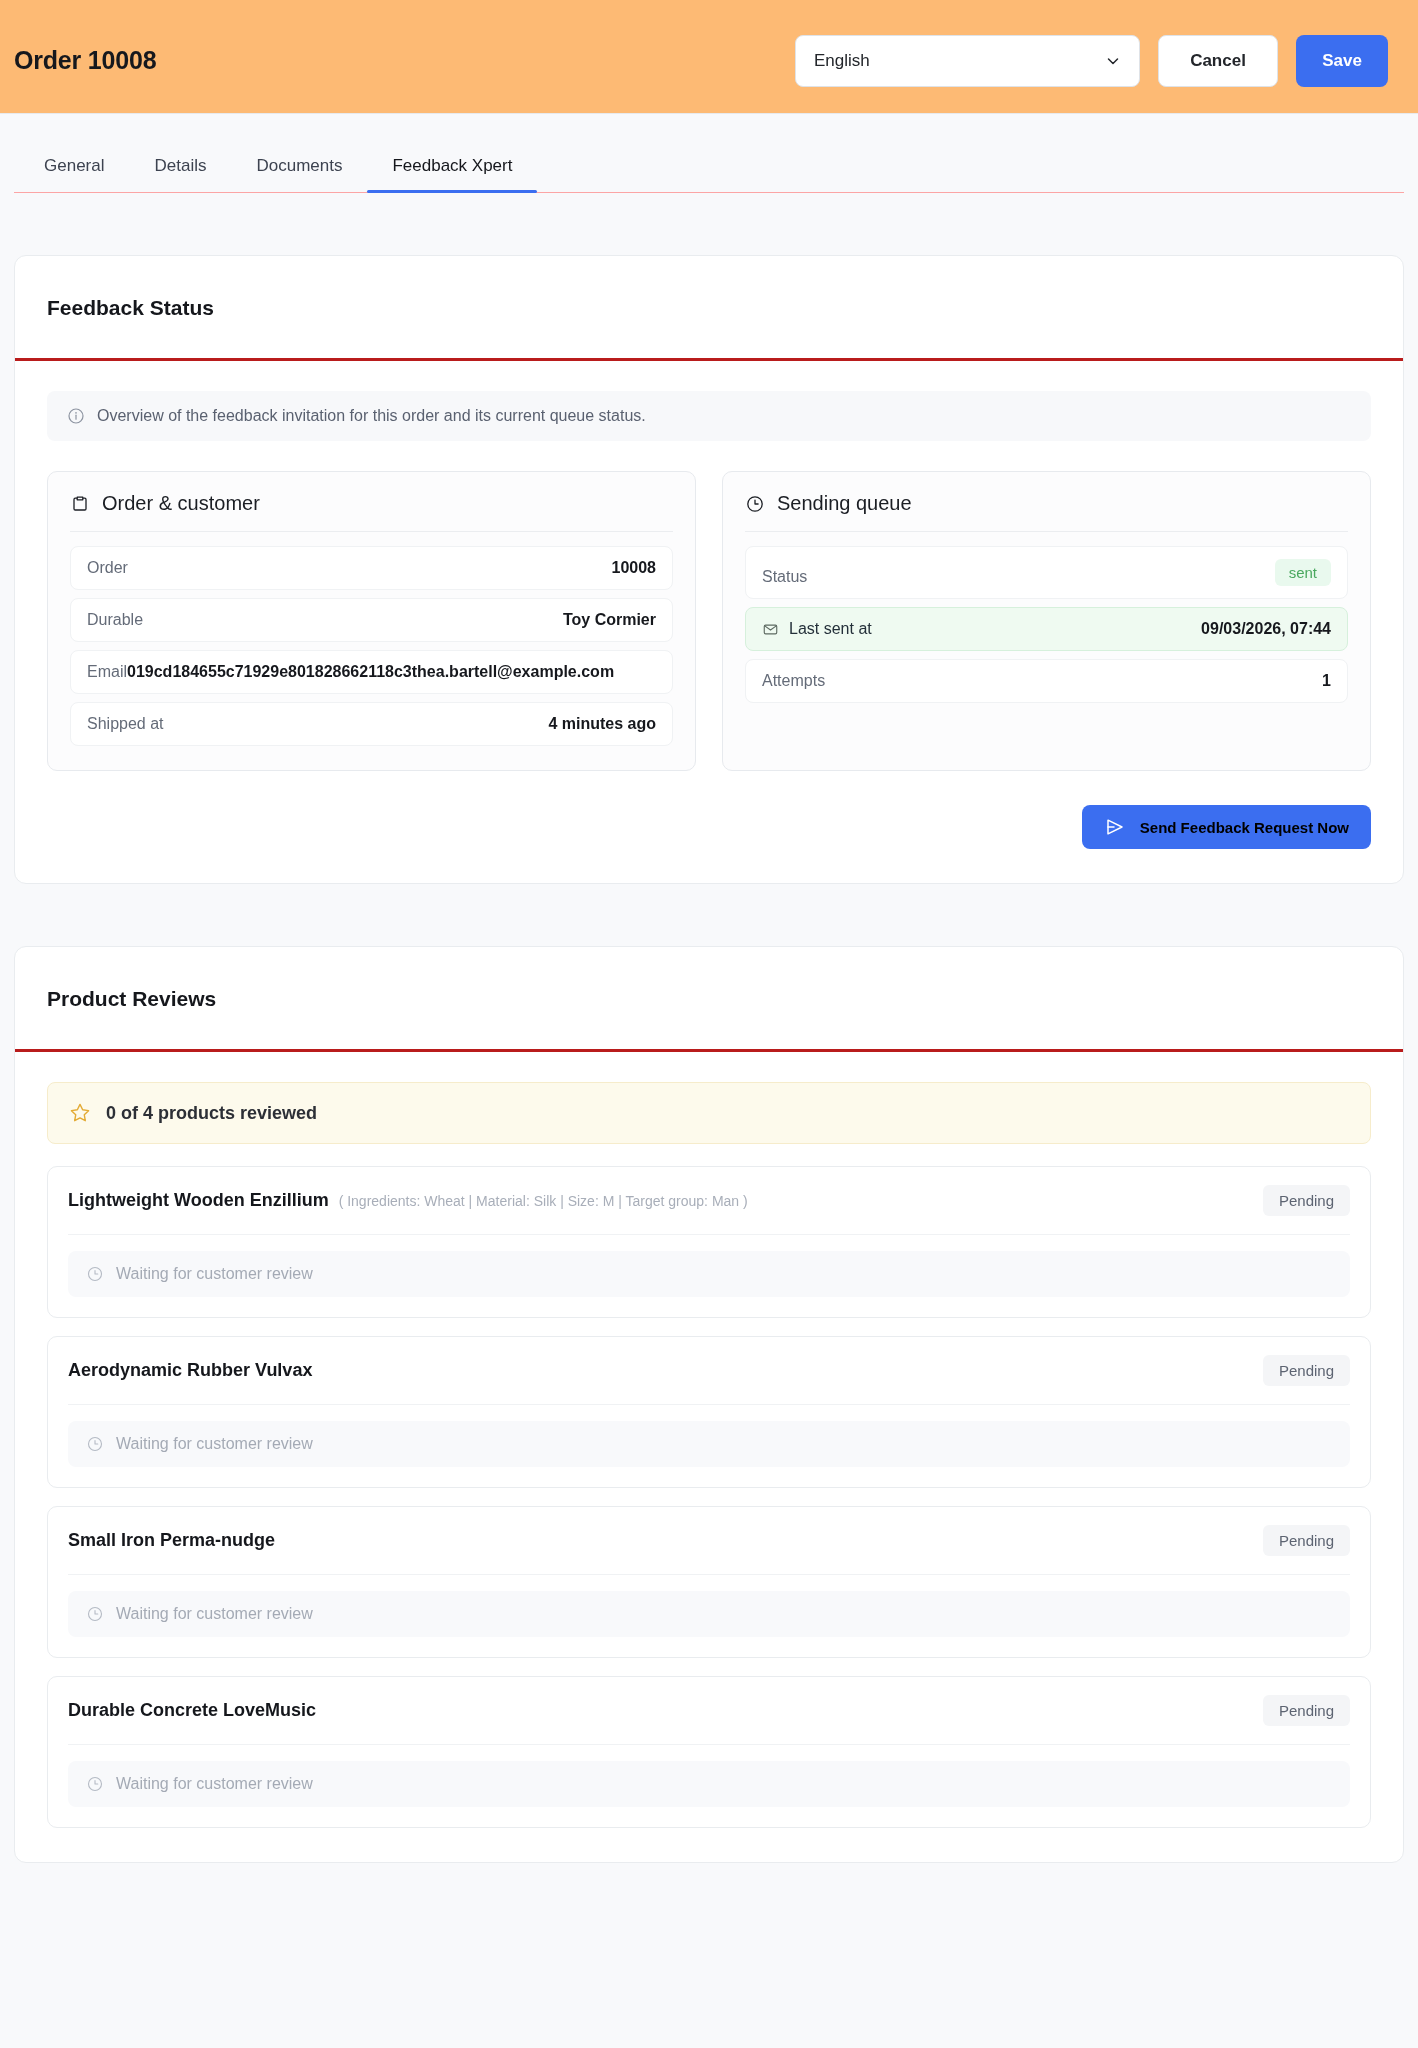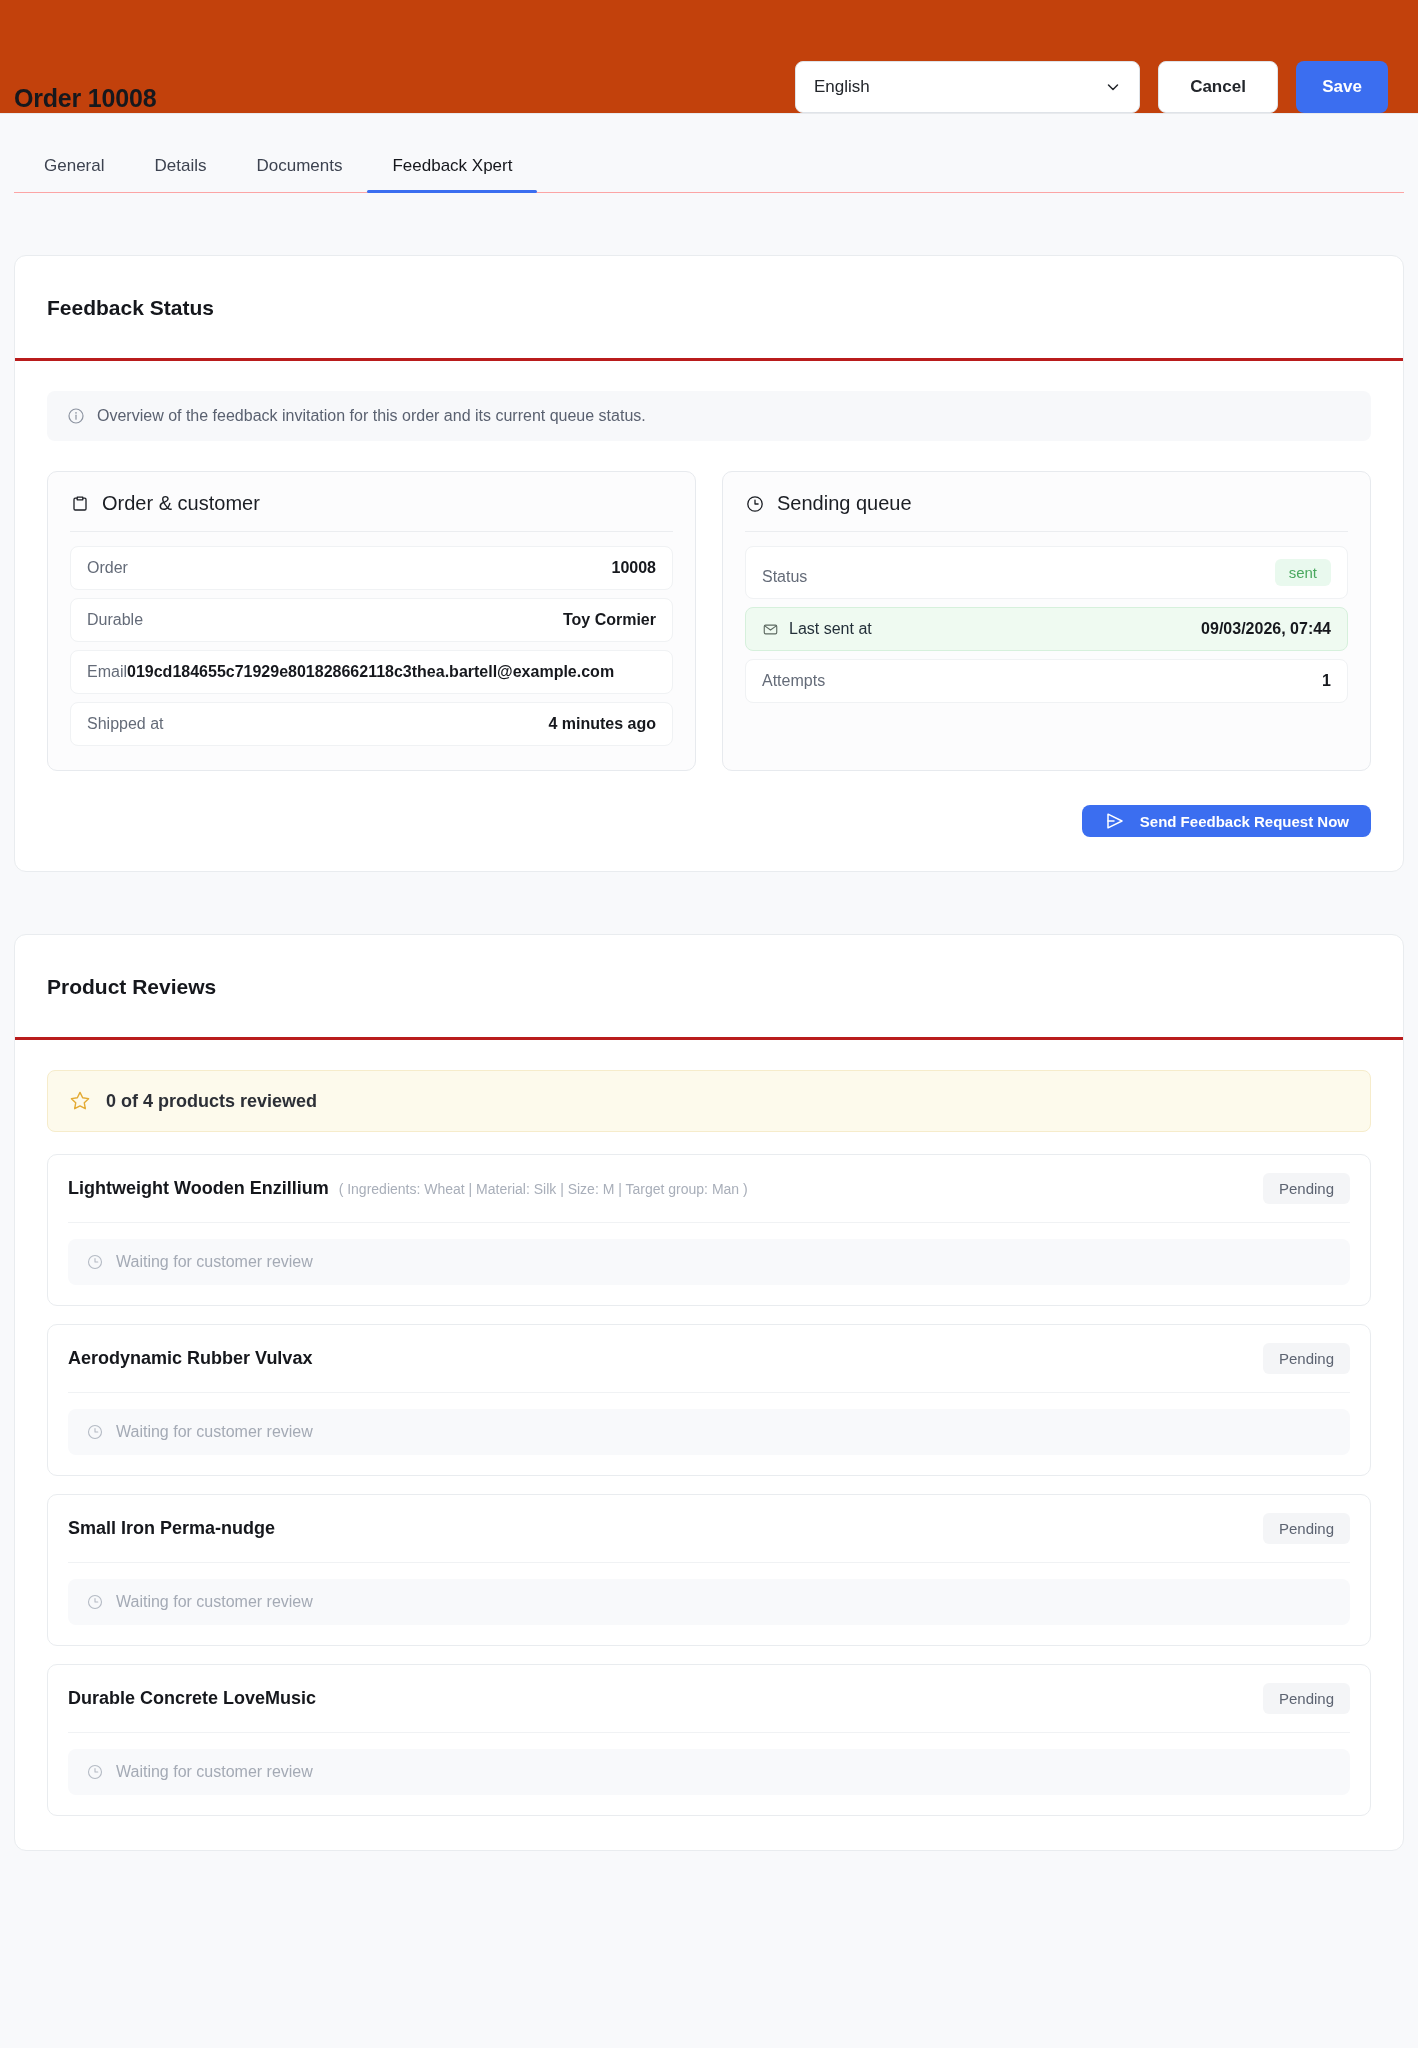--- a/index.html
+++ b/index.html
@@ -7,24 +7,24 @@
     width: 1418px;
     background: #ffffff;
     font-family: "Liberation Sans", sans-serif;
     -webkit-font-smoothing: antialiased;
   }
   body { padding-bottom: 0; }
 
   
   .topbar {
     height: 114px;
-    background: #c2410c;
+    background: #fdba74;
     border-bottom: 1px solid #e8eaed;
     display: flex;
-    align-items: flex-end;
+    align-items: center;
     padding: 8px 30px 0 14px;
   }
   .order-title {
     font-size: 25px;
     font-weight: bold;
     color: #16181d;
     letter-spacing: -0.2px;
   }
   .topbar-right {
     margin-left: auto;
@@ -216,23 +216,23 @@
   }
 
   
   .send-row {
     display: flex;
     justify-content: flex-end;
     margin-top: 34px;
   }
   .btn-send {
     background: #3b6ef0;
-    color: #ffffff;
-    border-radius: 8px;
-    height: 32px;
+    color: #000000;
+    border-radius: 8px;
+    height: 44px;
     display: flex;
     align-items: center;
     gap: 14px;
     padding: 0 22px;
     font-size: 15px;
     font-weight: bold;
     cursor: pointer;
   }
 
   

